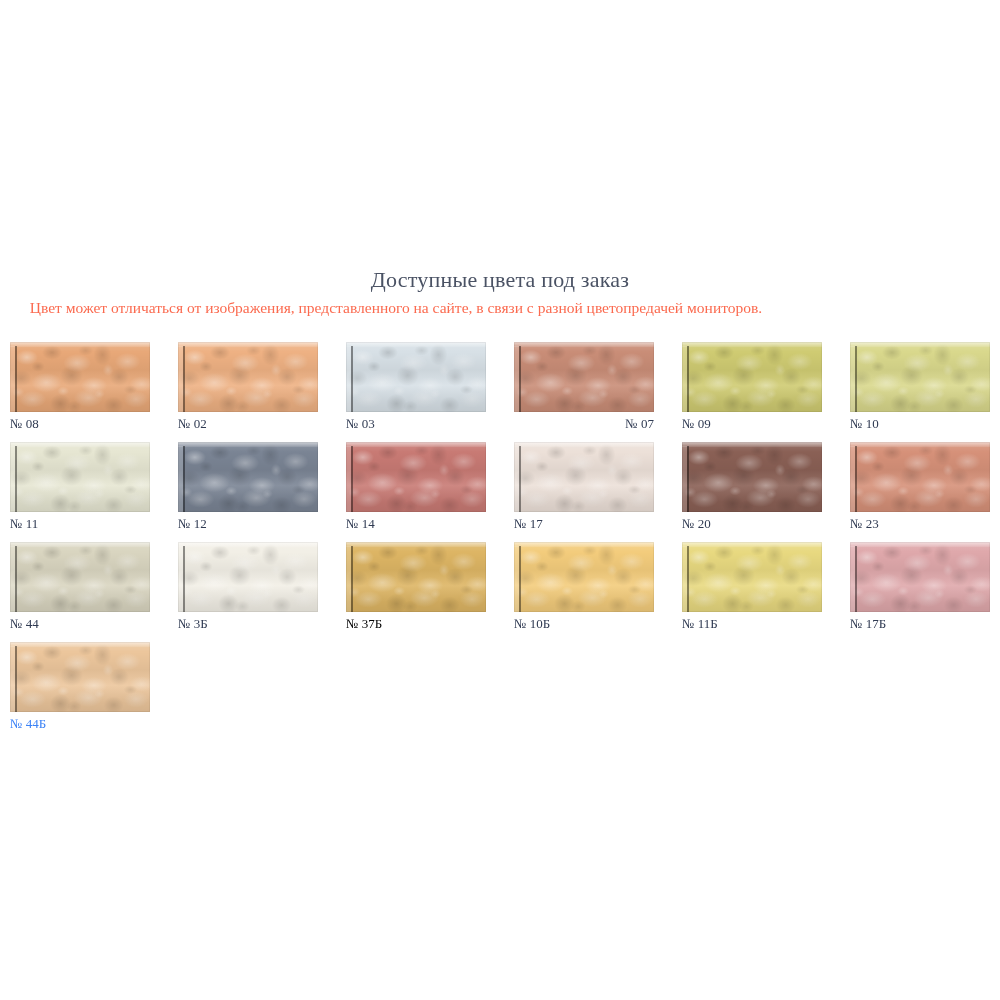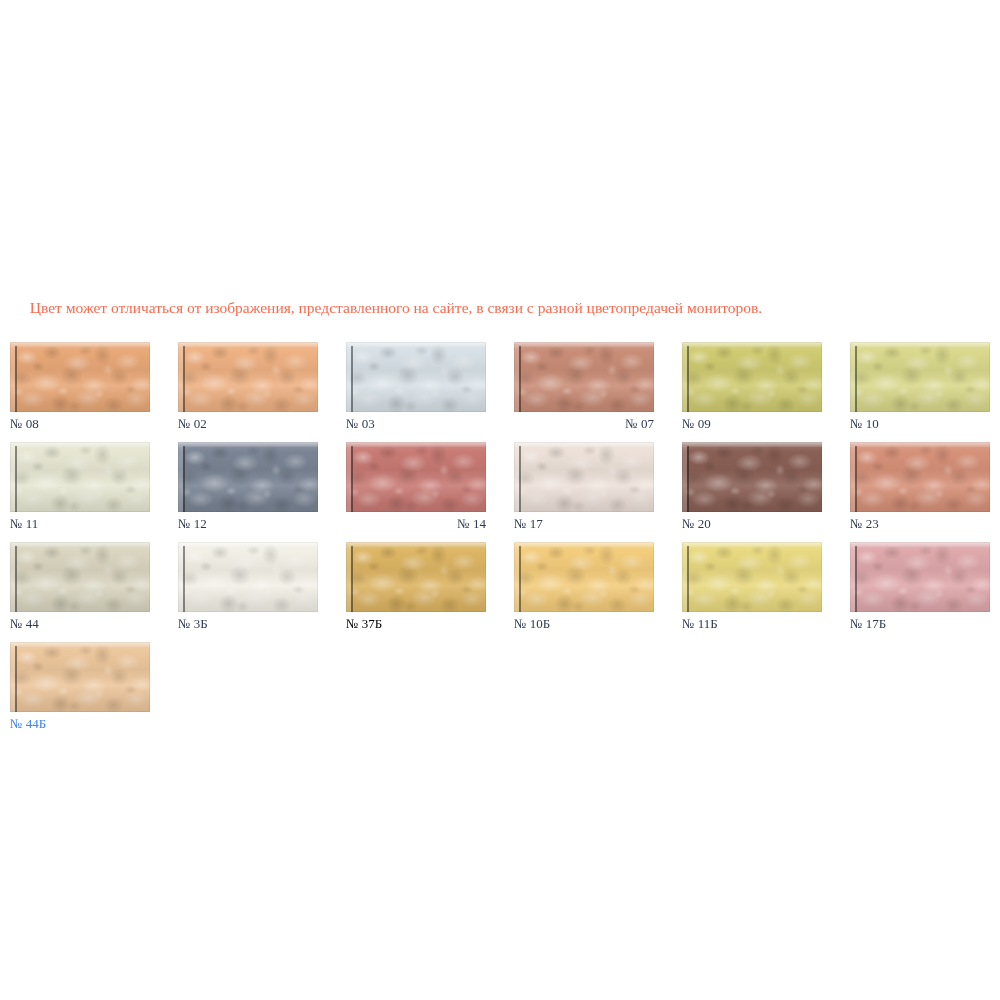--- a/index.html
+++ b/index.html
@@ -161,20 +161,21 @@
     line-height: 16px;
     color: #2f3a52;
     white-space: nowrap;
   }
 </style>
 </head>
 <body>
 
 <div id="page">
 
+  <div class="title">Доступные цвета под заказ</div>
 
   <div class="subtitle">Цвет может отличаться от изображения, представленного на сайте, в связи с разной цветопредачей мониторов.</div>
 
   <div id="grid">
       <div class="swatch-cell" style="left: 10px; top: 0px;">
         <div class="swatch" style="width: 140px; height: 70px;">
           <div class="base" style="background: rgb(232, 168, 120);"></div>
           <div class="relief"></div>
           <div class="relief2"></div>
           <div class="band"></div>
@@ -280,21 +281,21 @@
         <div class="swatch" style="width: 140px; height: 70px;">
           <div class="base" style="background: rgb(200, 122, 116);"></div>
           <div class="relief"></div>
           <div class="relief2"></div>
           <div class="band"></div>
           <div class="cap"></div>
           <div class="groove-lite"></div>
           <div class="groove"></div>
           <div class="edge"></div>
         </div>
-        <div class="swatch-label" style="color: rgb(47, 58, 82); text-align: right;">№ 14</div>
+        <div class="swatch-label" style="color: rgb(47, 58, 82);">№ 14</div>
       </div>
       <div class="swatch-cell" style="left: 514px; top: 100px;">
         <div class="swatch" style="width: 140px; height: 70px;">
           <div class="base" style="background: rgb(236, 224, 216);"></div>
           <div class="relief"></div>
           <div class="relief2"></div>
           <div class="band"></div>
           <div class="cap"></div>
           <div class="groove-lite"></div>
           <div class="groove"></div>

